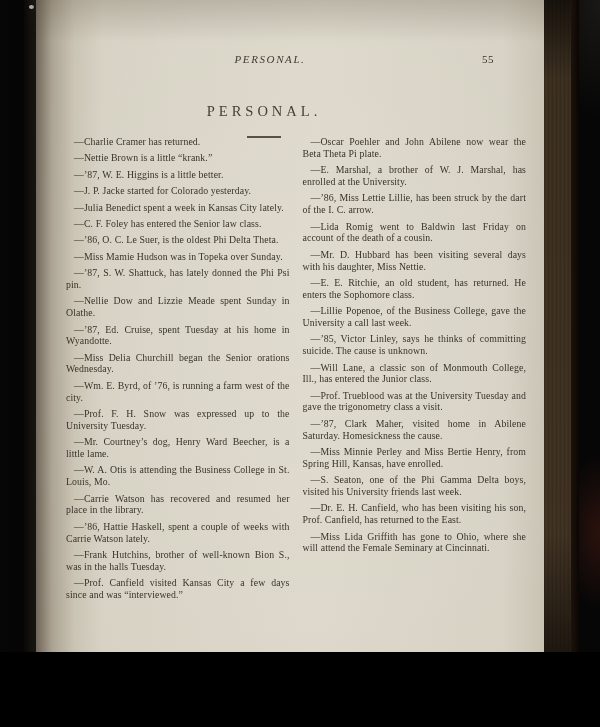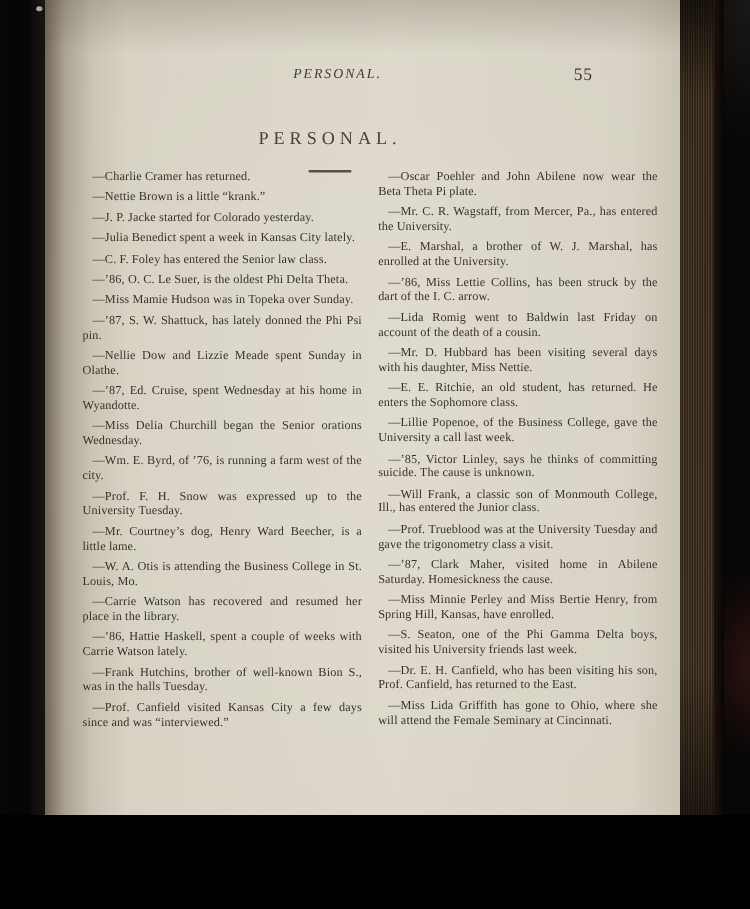--- a/index.html
+++ b/index.html
@@ -53,21 +53,21 @@
     box-sizing:border-box;color:var(--ink);
   }
   .running-header{
     position:absolute;top:53px;left:30px;right:18px;height:14px;
   }
   .running-title{
     display:block;text-align:center;transform:translateX(-26px);
     font-style:italic;font-size:11px;letter-spacing:1.6px;color:#413c33;
   }
   .folio{
-    position:absolute;right:52px;top:0;font-size:14px;color:#3c372e;letter-spacing:.5px;text-align:right;
+    position:absolute;right:32px;top:0;font-size:11px;color:#3c372e;letter-spacing:.5px;text-align:right;
   }
   .section-title{
     position:absolute;top:103px;left:0;right:0;text-align:center;
     transform:translateX(-26px);
     font-size:14.5px;letter-spacing:4px;color:#44403a;font-weight:normal;
   }
   .title-rule{
     position:absolute;top:136px;left:50%;margin-left:-43px;width:34px;height:1.5px;
     background:#55504a;
   }
@@ -100,49 +100,49 @@
       <span class="folio">55</span>
     </div>
 
     <div class="section-title">PERSONAL.</div>
     <div class="title-rule"></div>
 
     <div class="columns">
       <div class="col">
           <p class="item">—Charlie Cramer has returned.</p>
           <p class="item">—Nettie Brown is a little “krank.”</p>
+          <p class="item">—’87, W. E. Higgins is a little better.</p>
           <p class="item">—J. P. Jacke started for Colorado yesterday.</p>
           <p class="item">—Julia Benedict spent a week in Kansas City lately.</p>
           <p class="item">—C. F. Foley has entered the Senior law class.</p>
           <p class="item">—’86, O. C. Le Suer, is the oldest Phi Delta Theta.</p>
           <p class="item">—Miss Mamie Hudson was in Topeka over Sunday.</p>
           <p class="item">—’87, S. W. Shattuck, has lately donned the Phi Psi pin.</p>
           <p class="item">—Nellie Dow and Lizzie Meade spent Sunday in Olathe.</p>
-          <p class="item">—’87, Ed. Cruise, spent Wednesday at his home in Wyandotte.</p>
+          <p class="item">—’87, Ed. Cruise, spent Tuesday at his home in Wyandotte.</p>
           <p class="item">—Miss Delia Churchill began the Senior orations Wednesday.</p>
           <p class="item">—Wm. E. Byrd, of ’76, is running a farm west of the city.</p>
           <p class="item">—Prof. F. H. Snow was expressed up to the University Tuesday.</p>
           <p class="item">—Mr. Courtney’s dog, Henry Ward Beecher, is a little lame.</p>
           <p class="item">—W. A. Otis is attending the Business College in St. Louis, Mo.</p>
           <p class="item">—Carrie Watson has recovered and resumed her place in the library.</p>
           <p class="item">—’86, Hattie Haskell, spent a couple of weeks with Carrie Watson lately.</p>
           <p class="item">—Frank Hutchins, brother of well-known Bion S., was in the halls Tuesday.</p>
           <p class="item">—Prof. Canfield visited Kansas City a few days since and was “interviewed.”</p>
         </div>
       <div class="col">
           <p class="item">—Oscar Poehler and John Abilene now wear the Beta Theta Pi plate.</p>
-          <p class="item">—Mr. C. R. Wagstaff, from Mercer, Pa., has entered the University.</p>
           <p class="item">—E. Marshal, a brother of W. J. Marshal, has enrolled at the University.</p>
-          <p class="item">—’86, Miss Lettie Collins, has been struck by the dart of the I. C. arrow.</p>
+          <p class="item">—’86, Miss Lettie Lillie, has been struck by the dart of the I. C. arrow.</p>
           <p class="item">—Lida Romig went to Baldwin last Friday on account of the death of a cousin.</p>
           <p class="item">—Mr. D. Hubbard has been visiting several days with his daughter, Miss Nettie.</p>
           <p class="item">—E. E. Ritchie, an old student, has returned.  He enters the Sophomore class.</p>
           <p class="item">—Lillie Popenoe, of the Business College, gave the University a call last week.</p>
           <p class="item">—’85, Victor Linley, says he thinks of committing suicide.  The cause is unknown.</p>
-          <p class="item">—Will Frank, a classic son of Monmouth College, Ill., has entered the Junior class.</p>
+          <p class="item">—Will Lane, a classic son of Monmouth College, Ill., has entered the Junior class.</p>
           <p class="item">—Prof. Trueblood was at the University Tuesday and gave the trigonometry class a visit.</p>
           <p class="item">—’87, Clark Maher, visited home in Abilene Saturday.  Homesickness the cause.</p>
           <p class="item">—Miss Minnie Perley and Miss Bertie Henry, from Spring Hill, Kansas, have enrolled.</p>
           <p class="item">—S. Seaton, one of the Phi Gamma Delta boys, visited his University friends last week.</p>
           <p class="item">—Dr. E. H. Canfield, who has been visiting his son, Prof. Canfield, has returned to the East.</p>
           <p class="item">—Miss Lida Griffith has gone to Ohio, where she will attend the Female Seminary at Cincinnati.</p>
         </div>
     </div>
   </div>
 </div>

